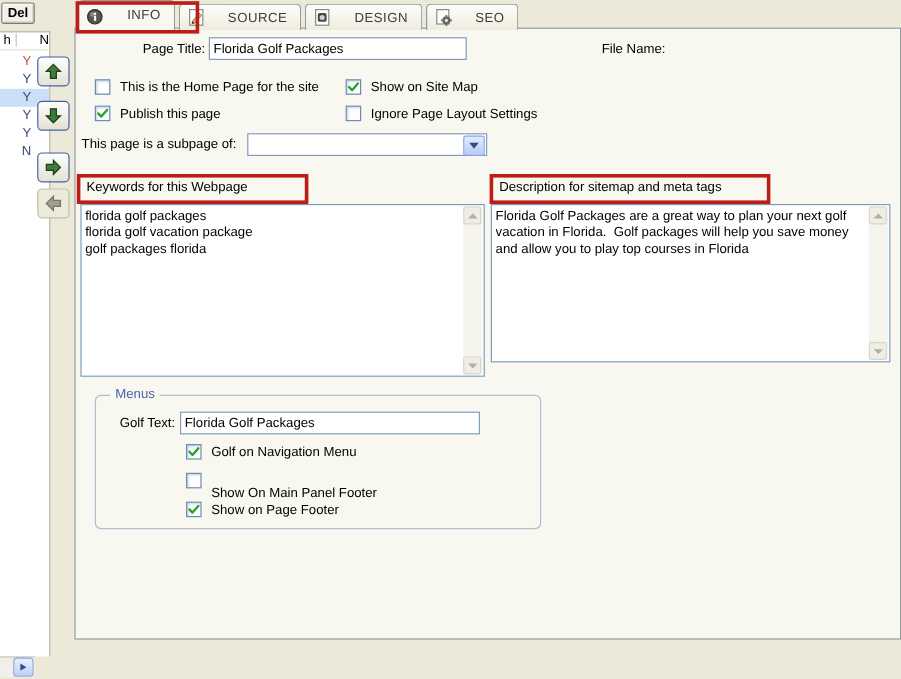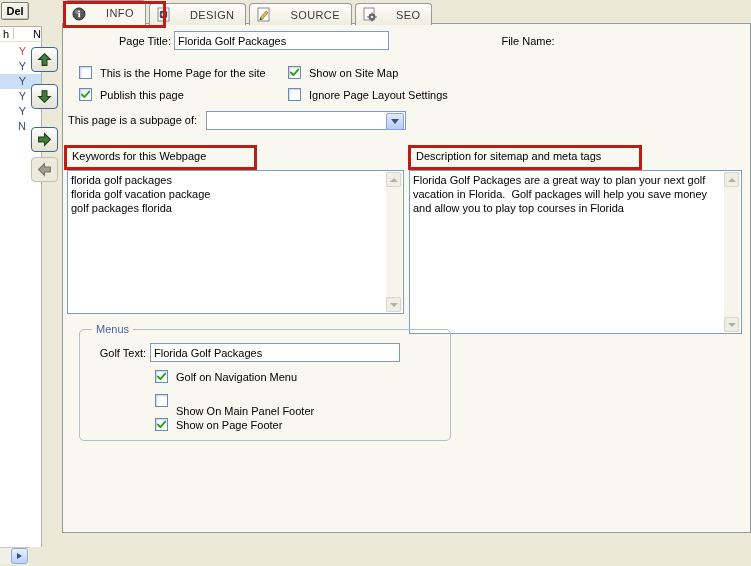--- a/index.html
+++ b/index.html
@@ -128,35 +128,35 @@
               <rect x="6.3" y="4.6" width="1.8" height="1.8" fill="#fff"></rect>
               <rect x="6.3" y="7.1" width="1.8" height="4.2" fill="#fff"></rect>
             </svg>
         </span>
         <span>INFO</span>
       </div>
       <div class="tab">
         <span class="ticon">
           <svg viewBox="0 0 15 15" width="15" height="15">
               <rect x="2" y="1" width="11" height="13" fill="#fff" stroke="#8a8a8a"></rect>
+              <path d="M4.2 10.8 L10 4 L12 5.8 L6.2 12.4 Z" fill="#e2b94e" stroke="#8a6d1f" stroke-width="0.7"></path>
+              <path d="M4.2 10.8 L6.2 12.4 L3.6 13.2 Z" fill="#3a3a3a"></path>
+            </svg>
+        </span>
+        <span>SOURCE</span>
+      </div>
+      <div class="tab">
+        <span class="ticon">
+          <svg viewBox="0 0 15 15" width="15" height="15">
+              <rect x="2" y="1" width="11" height="13" fill="#fff" stroke="#8a8a8a"></rect>
               <rect x="3.8" y="3.8" width="7.4" height="7.4" rx="1.6" fill="#4a4a4a"></rect>
               <circle cx="7.5" cy="7.5" r="2.1" fill="#cfcfcf"></circle>
             </svg>
         </span>
         <span>DESIGN</span>
-      </div>
-      <div class="tab">
-        <span class="ticon">
-          <svg viewBox="0 0 15 15" width="15" height="15">
-              <rect x="2" y="1" width="11" height="13" fill="#fff" stroke="#8a8a8a"></rect>
-              <path d="M4.2 10.8 L10 4 L12 5.8 L6.2 12.4 Z" fill="#e2b94e" stroke="#8a6d1f" stroke-width="0.7"></path>
-              <path d="M4.2 10.8 L6.2 12.4 L3.6 13.2 Z" fill="#3a3a3a"></path>
-            </svg>
-        </span>
-        <span>SOURCE</span>
       </div>
       <div class="tab">
         <span class="ticon">
           <svg viewBox="0 0 15 15" width="15" height="15">
               <rect x="2" y="1" width="10" height="12" fill="#fff" stroke="#8a8a8a"></rect>
               <circle cx="10" cy="10" r="3.4" fill="#666"></circle>
               <circle cx="10" cy="10" r="1.3" fill="#eaeaea"></circle>
               <g stroke="#666" stroke-width="1.4">
                 <line x1="10" y1="5.4" x2="10" y2="6.8"></line>
                 <line x1="10" y1="13.2" x2="10" y2="14.6"></line>
@@ -215,21 +215,21 @@
         <div class="vscroll">
           <div class="vs-btn top">
               <span class="tri-up-g"></span>
             </div>
           <div class="vs-btn bot">
               <span class="tri-down-g"></span>
             </div>
         </div>
       </div>
 
-      <div class="tarea" style="left:346px;top:146px;width:333px;height:164px;">
+      <div class="tarea" style="left:346px;top:146px;width:333px;height:132px;">
         <div class="content">Florida Golf Packages are a great way to plan your next golf vacation in Florida.  Golf packages will help you save money and allow you to play top courses in Florida</div>
         <div class="vscroll">
           <div class="vs-btn top">
               <span class="tri-up-g"></span>
             </div>
           <div class="vs-btn bot">
               <span class="tri-down-g"></span>
             </div>
         </div>
       </div>

